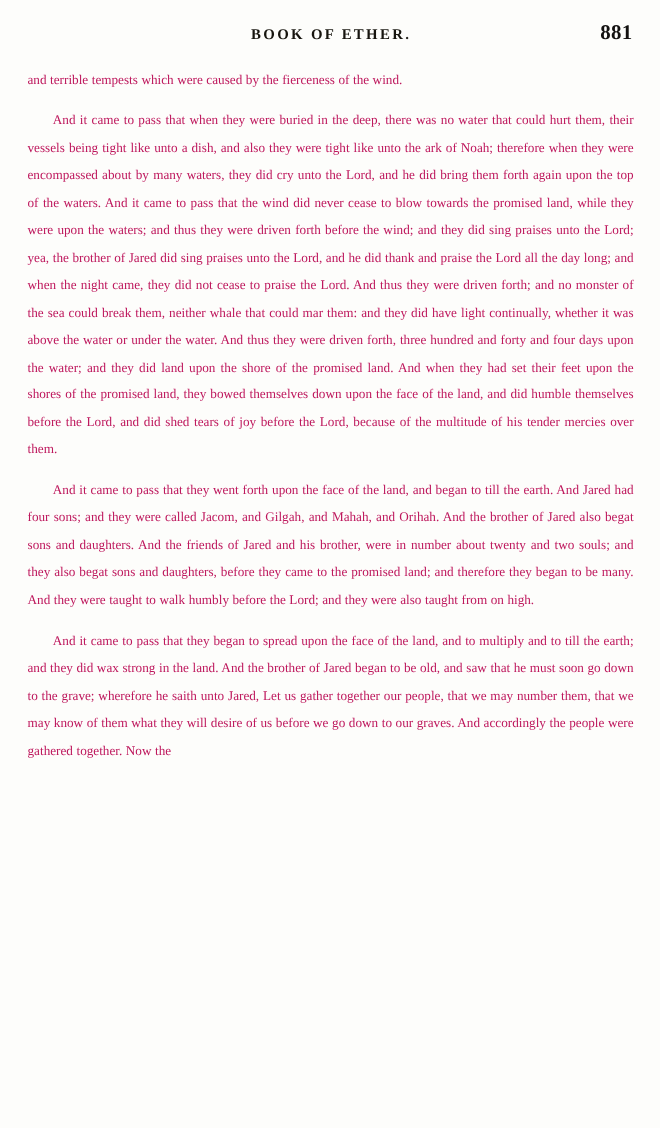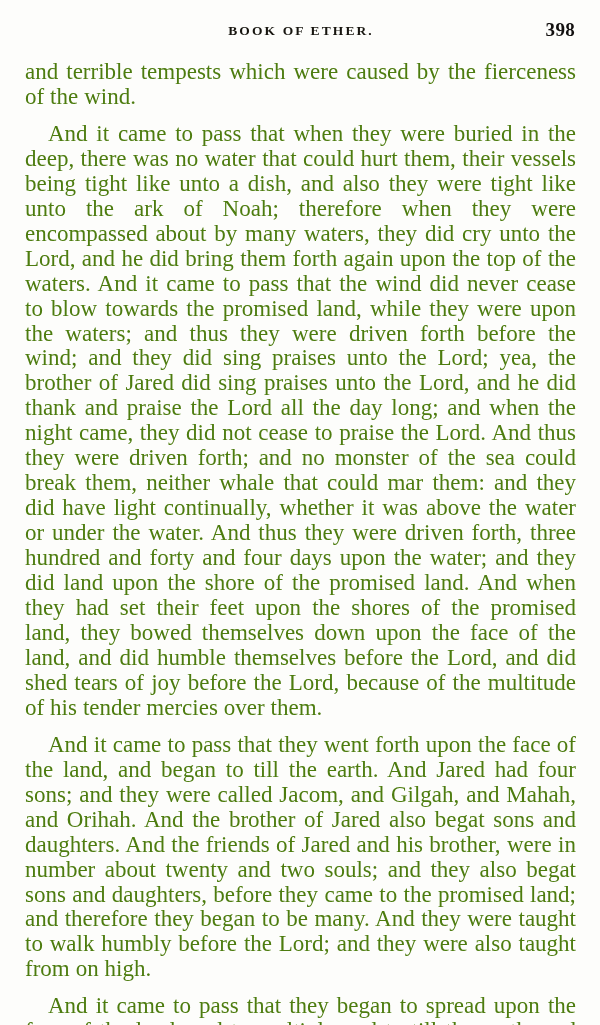--- a/index.html
+++ b/index.html
@@ -56,43 +56,43 @@
   }
   
   .textblock {
     position: absolute;
     top: 60px;
     left: 25px;
     width: 551px;
   }
   p.para {
     margin: 0;
-    font-size: 23px;
+    font-size: 12px;
     line-height: 24.95px;
     text-align: justify;
     text-align-last: left;
     -webkit-hyphens: none;
     hyphens: none;
     word-spacing: 0.2px;
-    color: #4d7c0f;
+    color: #be185d;
   }
   p.para.indent {
     text-indent: 23px;
     margin-top: 12px;
   }
   .lastpara { text-align: justify; text-align-last: justify; }
 </style>
 </head>
 <body style="background: rgb(253, 253, 251); color: rgb(17, 16, 16);">
 
 <div class="page">
 
   <div class="running-head">
     <div class="rh-title">BOOK OF ETHER.</div>
-    <div class="rh-folio">398</div>
+    <div class="rh-folio">881</div>
   </div>
 
   <div class="textblock">
     <p class="para">and terrible tempests which were caused by the fierceness of the wind.</p>
     <p class="para indent">And it came to pass that when they were buried in the deep, there was no water that could hurt them, their vessels being tight like unto a dish, and also they were tight like unto the ark of Noah; therefore when they were encompassed about by many waters, they did cry unto the Lord, and he did bring them forth again upon the top of the waters.  And it came to pass that the wind did never cease to blow towards the promised land, while they were upon the waters; and thus they were driven forth before the wind; and they did sing praises unto the Lord; yea, the brother of Jared did sing praises unto the Lord, and he did thank and praise the Lord all the day long; and when the night came, they did not cease to praise the Lord.  And thus they were driven forth; and no monster of the sea could break them, neither whale that could mar them: and they did have light continually, whether it was above the water or under the water.  And thus they were driven forth, three hundred and forty and four days upon the water; and they did land upon the shore of the promised land. And when they had set their feet upon the shores of the promised land, they bowed themselves down upon the face of the land, and did humble themselves before the Lord, and did shed tears of joy before the Lord, because of the multitude of his tender mercies over them.</p>
     <p class="para indent">And it came to pass that they went forth upon the face of the land, and began to till the earth.  And Jared had four sons; and they were called Jacom, and Gilgah, and Mahah, and Orihah.  And the brother of Jared also begat sons and daughters.  And the friends of Jared and his brother, were in number about twenty and two souls; and they also begat sons and daughters, before they came to the promised land; and therefore they began to be many.  And they were taught to walk humbly before the Lord; and they were also taught from on high.</p>
     <p class="para indent lastpara">And it came to pass that they began to spread upon the face of the land, and to multiply and to till the earth; and they did wax strong in the land.  And the brother of Jared began to be old, and saw that he must soon go down to the grave; wherefore he saith unto Jared, Let us gather together our people, that we may number them, that we may know of them what they will desire of us before we go down to our graves. And accordingly the people were gathered together.  Now the</p>
   </div>
 
 </div>

